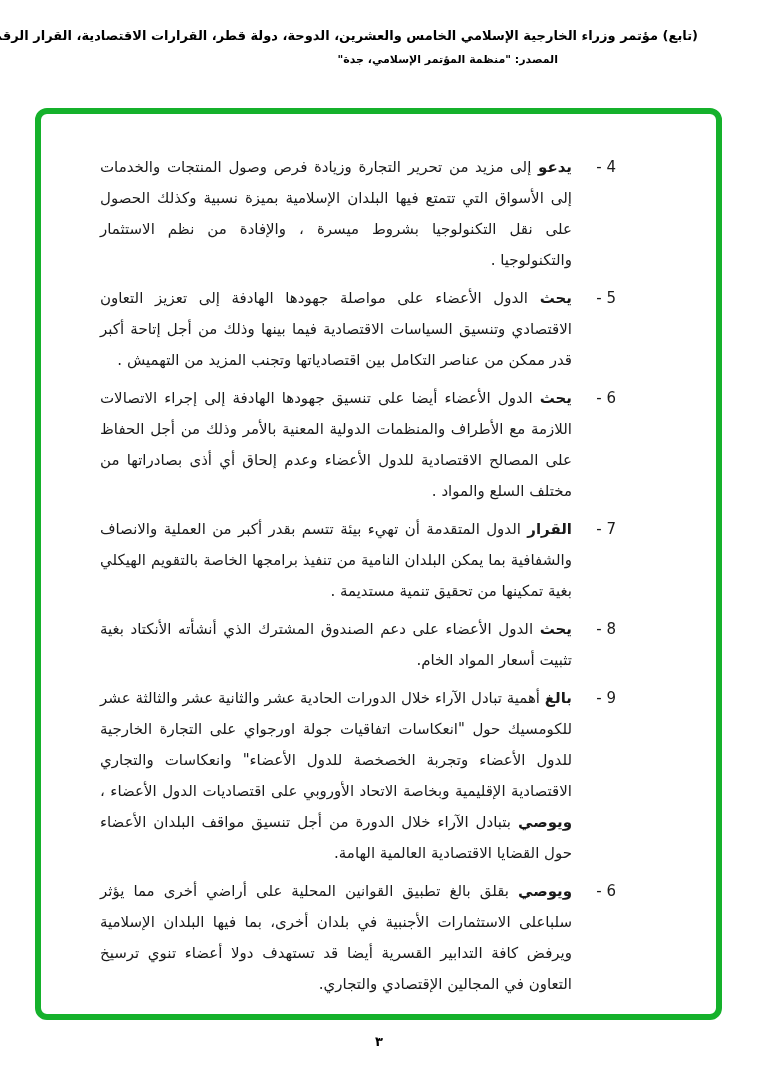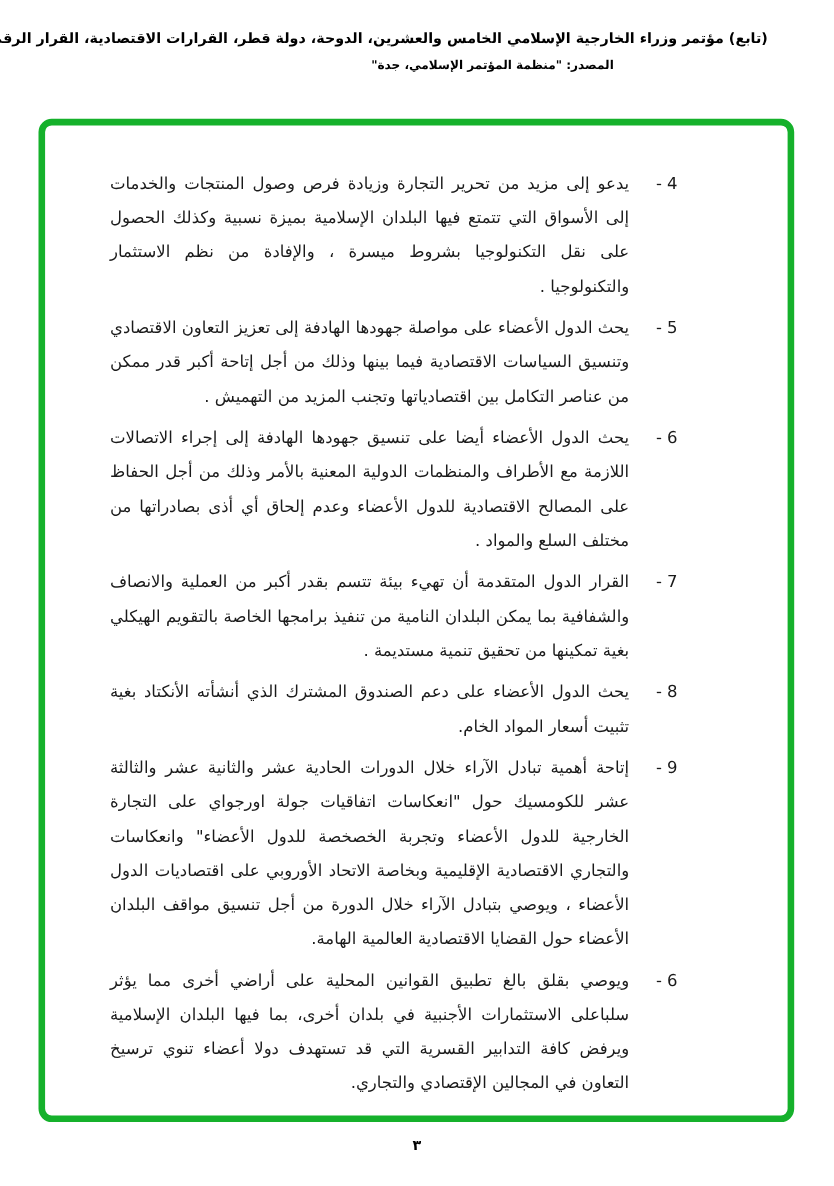--- a/index.html
+++ b/index.html
@@ -27,21 +27,21 @@
     position:absolute;top:38px;right:98px;width:518px;
     direction:rtl;color:#1a1a1a;
   }
   .item{
     position:relative;padding-right:46px;margin-bottom:7px;
     font-size:15px;line-height:31px;text-align:justify;
   }
   .item .num{
     position:absolute;right:2px;top:0;direction:rtl;font-size:15px;
   }
-  .item b{font-weight:normal;}
+  .item b{font-weight:bold;}
   .pagenum{
     position:absolute;top:1034px;left:0;width:758px;text-align:center;
     font-size:13px;font-weight:bold;color:#000;
   }
 </style>
 </head>
 <body>
 
 <div class="header">
   <div class="header-line1">(تابع) مؤتمر وزراء الخارجية الإسلامي الخامس والعشرين، الدوحة، دولة قطر، القرارات الاقتصادية، القرار الرقم ٢٥/١-أق</div>
@@ -76,28 +76,28 @@
     </div>
 
     <div class="item">
       <span class="num">8 -</span>
       <b>يحث</b>
       <span>الدول الأعضاء على دعم الصندوق المشترك الذي أنشأته الأنكتاد بغية تثبيت أسعار المواد الخام.</span>
     </div>
 
     <div class="item">
       <span class="num">9 -</span>
-      <b>إتاحة</b>
+      <b>بالغ</b>
       <span>أهمية تبادل الآراء خلال الدورات الحادية عشر والثانية عشر والثالثة عشر للكومسيك حول "انعكاسات اتفاقيات جولة اورجواي على التجارة الخارجية للدول الأعضاء وتجربة الخصخصة للدول الأعضاء" وانعكاسات والتجاري الاقتصادية الإقليمية وبخاصة الاتحاد الأوروبي على اقتصاديات الدول الأعضاء ،</span>
       <b>ويوصي</b>
       <span>بتبادل الآراء خلال الدورة من أجل تنسيق مواقف البلدان الأعضاء حول القضايا الاقتصادية العالمية الهامة.</span>
     </div>
 
     <div class="item">
       <span class="num">6 -</span>
       <b>ويوصي</b>
-      <span>بقلق بالغ تطبيق القوانين المحلية على أراضي أخرى مما يؤثر سلباعلى الاستثمارات الأجنبية في بلدان أخرى، بما فيها البلدان الإسلامية ويرفض كافة التدابير القسرية التي قد تستهدف دولا أعضاء تنوي ترسيخ التعاون في المجالين الإقتصادي والتجاري.</span>
+      <span>بقلق بالغ تطبيق القوانين المحلية على أراضي أخرى مما يؤثر سلباعلى الاستثمارات الأجنبية في بلدان أخرى، بما فيها البلدان الإسلامية ويرفض كافة التدابير القسرية أيضا قد تستهدف دولا أعضاء تنوي ترسيخ التعاون في المجالين الإقتصادي والتجاري.</span>
     </div>
 
   </div>
 </div>
 
 <div class="pagenum">٣</div>
 
 </body></html>

